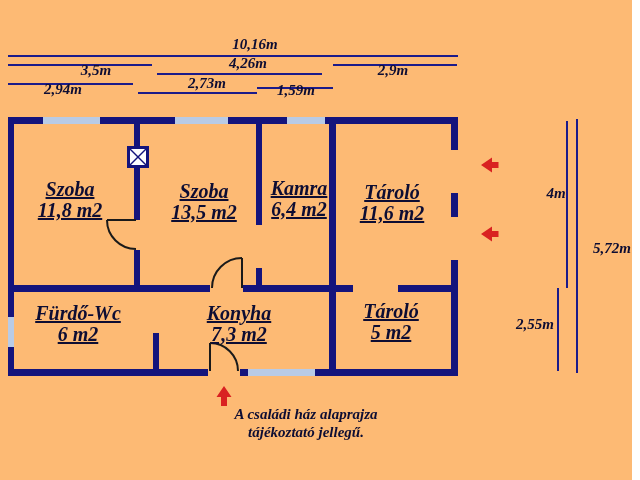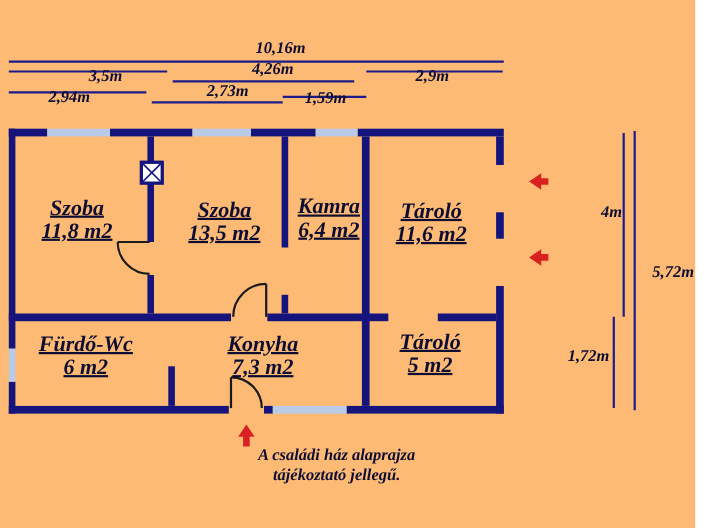--- a/index.html
+++ b/index.html
@@ -102,21 +102,21 @@
   <div class="lbl dim" style="left:255px;top:37px;">10,16m</div>
   <div class="lbl dim" style="left:96px;top:63px;">3,5m</div>
   <div class="lbl dim" style="left:248px;top:56px;">4,26m</div>
   <div class="lbl dim" style="left:393px;top:63px;font-family:Liberation Serif, serif;">2,9m</div>
   <div class="lbl dim" style="left:63px;top:82px;">2,94m</div>
   <div class="lbl dim" style="left:207px;top:76px;">2,73m</div>
   <div class="lbl dim" style="left:296px;top:83px;">1,59m</div>
 
   <div class="lbl dim" style="left:556px;top:186px;">4m</div>
   <div class="lbl dim" style="left:612px;top:241px;">5,72m</div>
-  <div class="lbl dim" style="left:535px;top:317px;">1,72m</div>
+  <div class="lbl dim" style="left:535px;top:317px;">2,55m</div>
 
   <div class="lbl room" style="left:70px;top:179px;">
     <div>Szoba</div>
     <div>11,8 m2</div>
   </div>
   <div class="lbl room" style="left:204px;top:181px;">
     <div>Szoba</div>
     <div>13,5 m2</div>
   </div>
   <div class="lbl room" style="left:299px;top:178px;">

